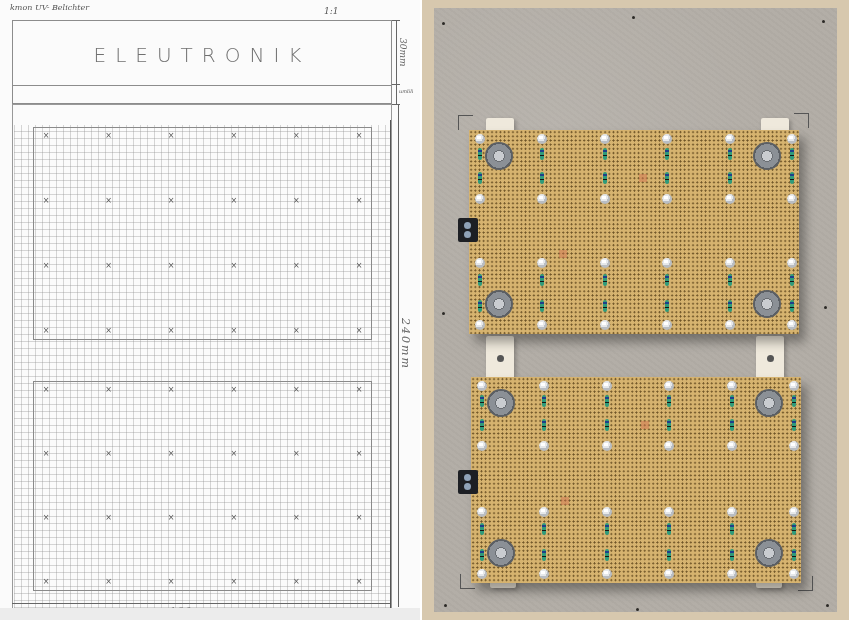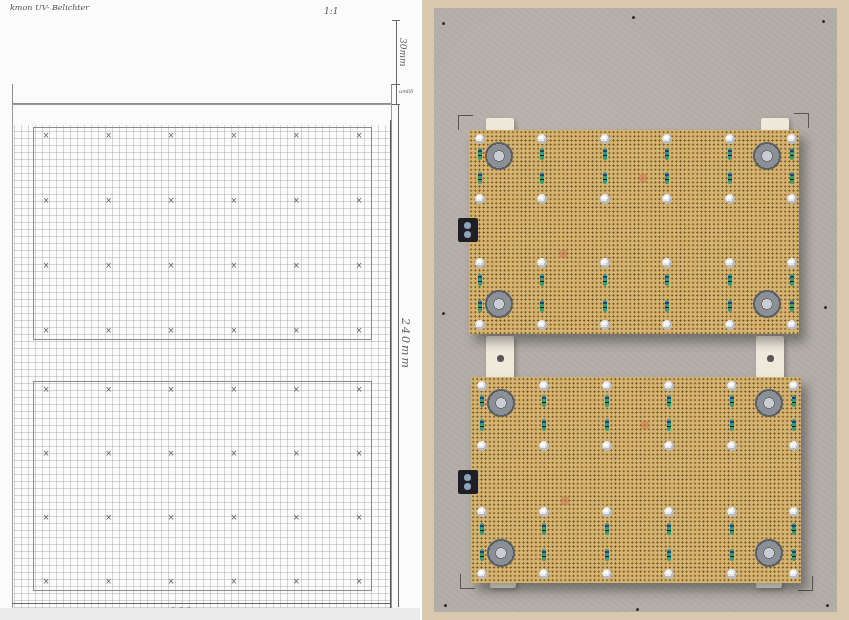--- a/index.html
+++ b/index.html
@@ -58,20 +58,23 @@
   .terminal-hole { position: absolute; left: 6px; width: 7px; height: 7px; border-radius: 50%; background: #8fa2b8; }
   .pad { position: absolute; width: 8px; height: 8px; background: rgba(210,110,80,0.45); }
 </style>
 </head>
 <body>
 
 <div class="sheet">
   <div class="hand note-top">kmon UV- Belichter</div>
   <div class="hand scale">1:1</div>
 
+  <div class="frame title-box">
+    <div class="title-text">ELEUTRONIK</div>
+  </div>
   <div class="frame strip-box"></div>
 
   <div class="frame main-box">
     <div class="grid-paper"></div>
     <div class="panel panel-a" id="panelA">
         <div class="xmark" style="left: 12px; top: 8px;">×</div>
         <div class="xmark" style="left: 74.6px; top: 8px;">×</div>
         <div class="xmark" style="left: 137.2px; top: 8px;">×</div>
         <div class="xmark" style="left: 199.8px; top: 8px;">×</div>
         <div class="xmark" style="left: 262.4px; top: 8px;">×</div>

